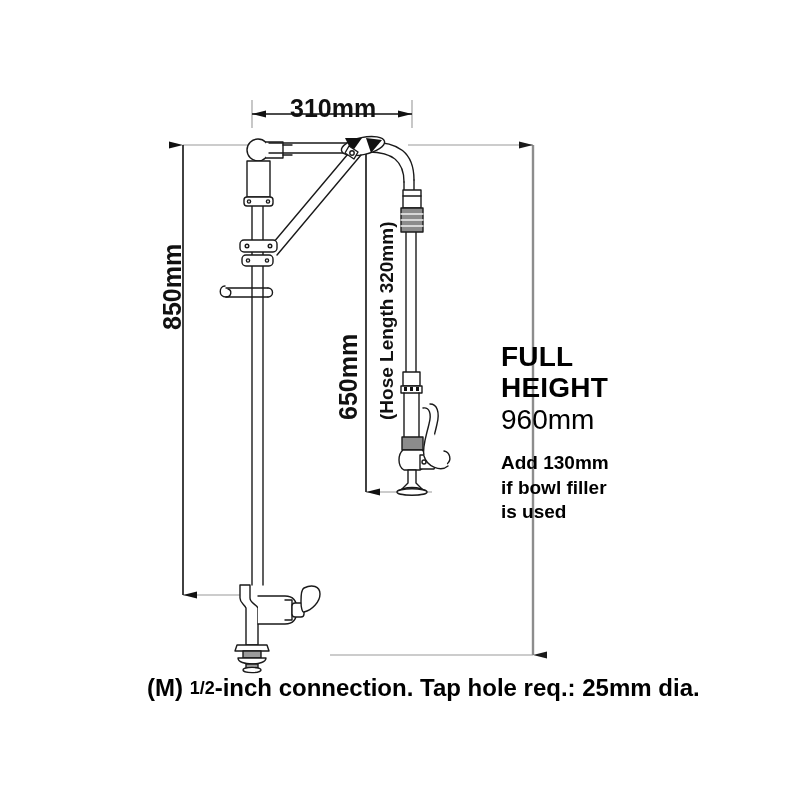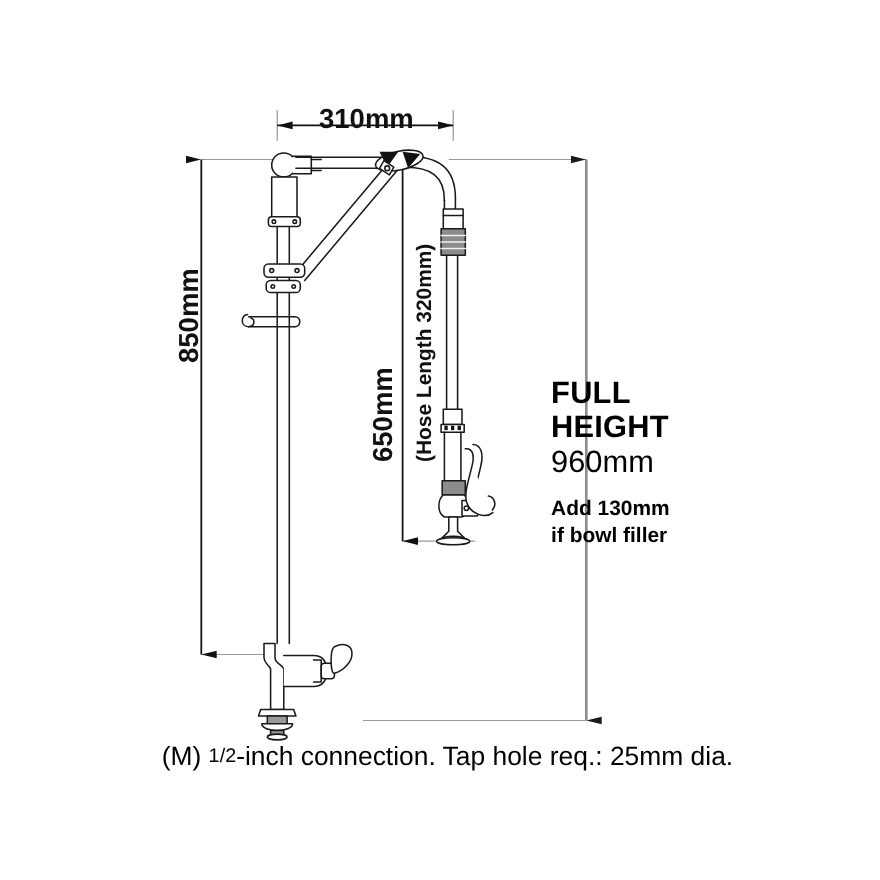--- a/index.html
+++ b/index.html
@@ -20,21 +20,21 @@
           transform:rotate(-90deg);transform-origin:left top;}
 
   #rightblock{position:absolute;left:501px;top:341px;width:180px;}
   #rightblock .l1,#rightblock .l2{font-size:28px;font-weight:bold;
           letter-spacing:.2px;line-height:1.12;}
   #rightblock .l3{font-size:28px;font-weight:normal;line-height:1.12;}
   #rightblock .note{margin-top:16px;font-size:19px;
           font-weight:bold;line-height:1.3;}
 
   #caption{position:absolute;left:147px;top:674px;font-size:24px;
-           font-weight:normal;white-space:nowrap;}
+           font-weight:bold;white-space:nowrap;}
   #caption .frac{font-size:18px;vertical-align:2px;}
 </style>
 </head>
 <body>
 
 <div id="stage">
 
   <svg viewBox="0 0 800 800" xmlns="http://www.w3.org/2000/svg">
 
     <defs>
@@ -221,20 +221,21 @@
 
   <div class="dimtxt" id="t-hose">(Hose Length 320mm)</div>
 
   <div id="rightblock">
     <div class="l1">FULL</div>
     <div class="l2">HEIGHT</div>
     <div class="l3">960mm</div>
     <div class="note">
       <div>Add 130mm</div>
       <div>if bowl filler</div>
+      <div>is used</div>
     </div>
   </div>
 
   <div id="caption">
     <span>(M) </span><span class="frac">1/2</span><span>-inch connection. Tap hole req.: 25mm dia.</span>
   </div>
 
 </div>
 
 </body></html>

